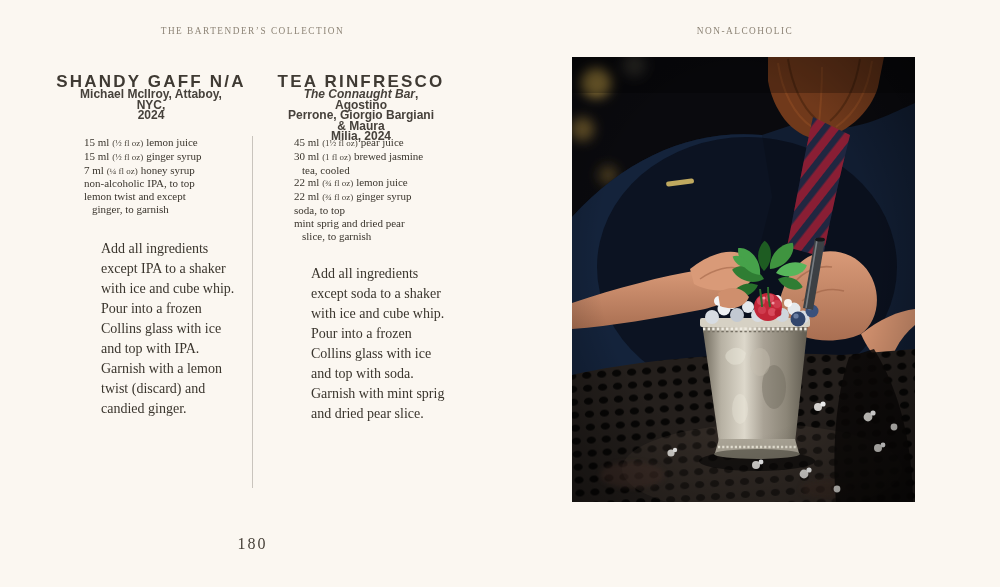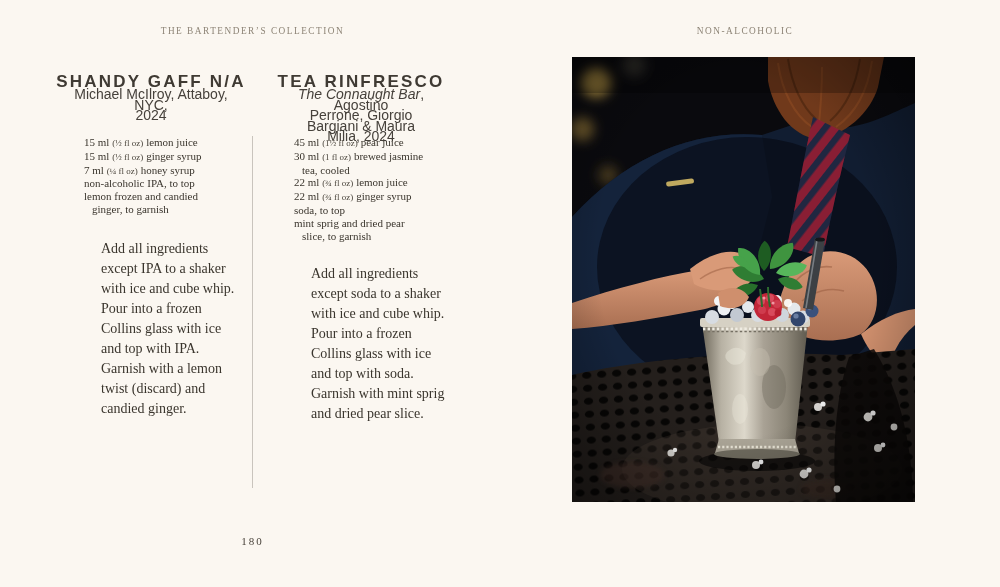--- a/index.html
+++ b/index.html
@@ -8,42 +8,43 @@
     background:#fbf7f1; overflow:hidden;
     font-family:"Liberation Serif", serif; color:#3a352d;
   }
   .runhead{
     position:absolute; top:26px; font-size:9.3px; letter-spacing:1.5px;
     color:#8d8476; text-align:center; font-family:"Liberation Serif", serif;
   }
   .runhead-left{left:0; width:505px;}
   .runhead-right{left:492px; width:506px;}
   .pagenum{
-    position:absolute; top:535px; font-size:11px; letter-spacing:2px;
+    position:absolute; top:535px; font-size:16px; letter-spacing:2px;
     color:#48423a; text-align:center;
   }
   .pagenum-left{left:0; width:505px;}
   .pagenum-right{left:486px; width:506px;}
   .divider{
     position:absolute; left:252px; top:136px; width:1px; height:352px;
     background:#c9c4bd;
   }
   .col{position:absolute; top:72px; width:134px;}
   .col-a{left:84px;}
   .col-b{left:294px;}
   .r-title{
     position:absolute; top:0; left:50%; transform:translateX(-50%);
     white-space:nowrap;
     font-family:"Liberation Sans", sans-serif; font-size:17px; font-weight:600;
     letter-spacing:2.2px; color:#3f3a33;
   }
   .r-attr{
     position:absolute; top:17px; left:-11px; width:156px; text-align:center;
-    font-family:"Liberation Sans", sans-serif; font-size:14px; line-height:10.5px;
+    font-family:"Liberation Sans", sans-serif; font-size:12px; line-height:10.5px;
     color:#46413b;
+    font-weight:bold;
   }
   .r-attr .it{font-style:italic;}
   .ing{position:absolute; top:64px; left:0; width:140px;}
   .line{white-space:nowrap; font-size:11px; line-height:12.8px;}
   .line .meas{font-size:9px; color:#4a453c;text-align:right;}
   .line.cont{padding-left:8px;}
   .method{
     position:absolute; left:0; width:134px; margin:17px;
     font-size:14px; line-height:20px;
   }
@@ -66,21 +67,21 @@
     <div class="r-title">SHANDY GAFF N/A</div>
     <div class="r-attr">
       <div>Michael McIlroy, Attaboy, NYC,</div>
       <div>2024</div>
     </div>
     <div class="ing">
       <div class="line"><span>15 ml </span><span class="meas">(½ fl oz)</span><span> lemon juice</span></div>
       <div class="line"><span>15 ml </span><span class="meas">(½ fl oz)</span><span> ginger syrup</span></div>
       <div class="line"><span>7 ml </span><span class="meas">(¼ fl oz)</span><span> honey syrup</span></div>
       <div class="line"><span>non-alcoholic IPA, to top</span></div>
-      <div class="line"><span>lemon frozen and candied</span></div>
+      <div class="line"><span>lemon twist and except</span></div>
       <div class="line cont">ginger, to garnish</div>
     </div>
     <p class="method method-a">Add all ingredients except IPA to a shaker with ice and cube whip. Pour into a frozen Collins glass with ice and top with IPA. Garnish with a lemon twist (discard) and candied ginger.</p>
   </div>
 
   <div class="col col-b">
     <div class="r-title">TEA RINFRESCO</div>
     <div class="r-attr">
       <div><span class="it">The Connaught Bar</span><span>, Agostino</span></div>
       <div>Perrone, Giorgio Bargiani &amp; Maura</div>

